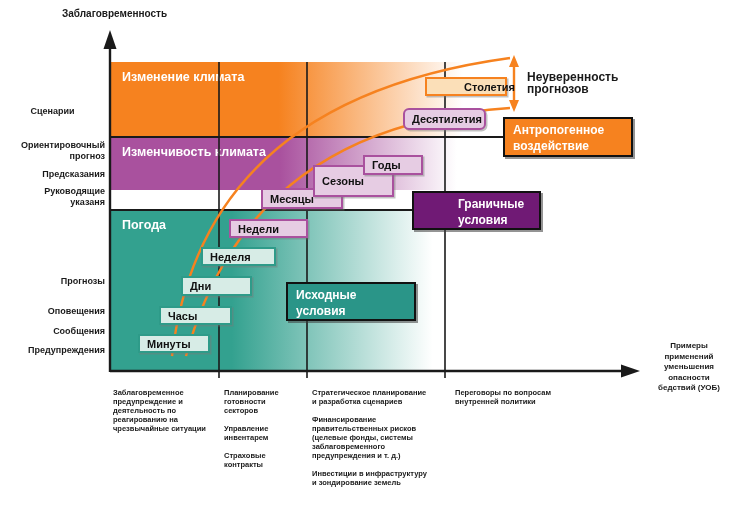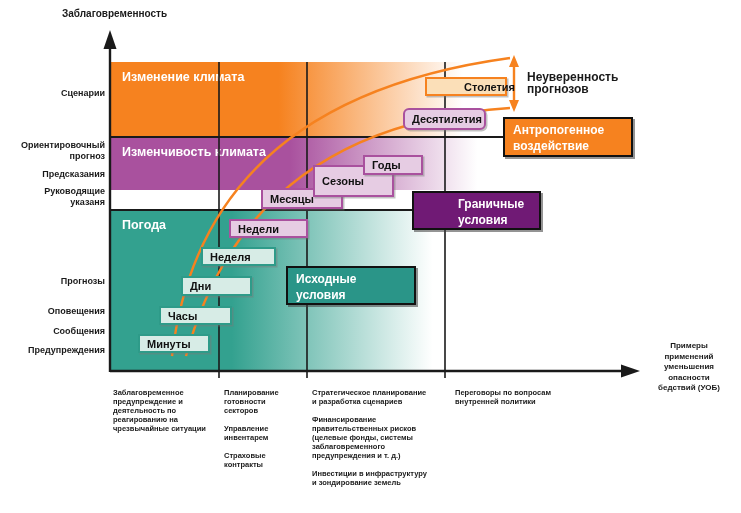--- a/index.html
+++ b/index.html
@@ -2,40 +2,40 @@
 <html><head>
 <meta charset="utf-8">
 <style>
   html,body{margin:0;padding:0;background:#fff;}
   .stage{
     position:relative;width:741px;height:513px;background:#fff;overflow:hidden;
     font-family:"Liberation Sans","DejaVu Sans",sans-serif;color:#1a1a1a;
   }
   .band{position:absolute;left:111px;width:402px;z-index:1;}
   .band-orange{top:62px;height:75px;background:linear-gradient(90deg,#F6821F 0%,#F6821F 40%,#ffffff 84%);padding-left:17px;}
-  .band-purple{top:137px;height:53px;background:linear-gradient(90deg,#A9519E 0%,#A9519E 42%,#ffffff 86%);padding-left:24px;}
+  .band-purple{top:137px;height:53px;background:linear-gradient(90deg,#A9519E 0%,#A9519E 42%,#ffffff 86%);}
   .band-teal{top:210px;height:161px;background:linear-gradient(90deg,#33A18F 0%,#33A18F 30%,#ffffff 80%);}
   .band-label{position:absolute;left:11px;top:8px;color:#fff;font-weight:bold;font-size:12.5px;white-space:nowrap;}
   .overlay{position:absolute;left:0;top:0;z-index:2;pointer-events:none;}
   .tbox{
     position:absolute;z-index:3;box-sizing:border-box;border:2px solid;
     display:flex;align-items:center;padding-left:7px;
     font-weight:bold;font-size:11px;color:#111;
     box-shadow:1.5px 1.5px 0 rgba(120,120,120,0.45);
   }
   .tbox-teal{background:#D7ECE6;border-color:#2E9B89;}
   .tbox-purple{background:#E6CCE3;border-color:#A9519E;}
   .tbox-orange{background:#FBDFB8;border-color:#F6821F;padding-left:37px;}
   .callout{
     position:absolute;z-index:3;box-sizing:border-box;border:2px solid #111;
     color:#fff;font-weight:bold;font-size:12px;line-height:1.3;
     padding:4px 4px 0 8px;white-space:pre-line;
     box-shadow:2px 2px 0 rgba(60,60,60,0.55);
   }
-  .co-teal{background:#2A9588;}
+  .co-teal{background:#2A9588;margin-top:16px;}
   .co-purple{background:#701a75;padding-left:44px;}
   .co-orange{background:#F6821F;}
   .side-label{
     position:absolute;left:0;width:105px;z-index:4;text-align:right;
     font-weight:bold;font-size:9px;line-height:11px;white-space:pre-line;
   }
   .app-col{
     position:absolute;z-index:4;font-weight:bold;font-size:7.5px;line-height:9px;
   }
   .app-item{white-space:pre-line;margin-bottom:9px;}
@@ -128,21 +128,21 @@
   <div class="uncertainty">Неуверенность
 прогнозов</div>
 
   <div class="y-title">Заблаговременность</div>
   <div class="x-title">Примеры
 применений
 уменьшения
 опасности
 бедствий (УОБ)</div>
 
-  <div class="side-label" style="top:88px;">Сценарии</div>
+  <div class="side-label" style="top:106px;text-align:center;">Сценарии</div>
   <div class="side-label" style="top:140px;">Ориентировочный
 прогноз</div>
   <div class="side-label" style="top:169px;">Предсказания</div>
   <div class="side-label" style="top:186px;">Руководящие
 указаня</div>
   <div class="side-label" style="top:276px;">Прогнозы</div>
   <div class="side-label" style="top:306px;">Оповещения</div>
   <div class="side-label" style="top:326px;">Сообщения</div>
   <div class="side-label" style="top:345px;">Предупреждения</div>
 

